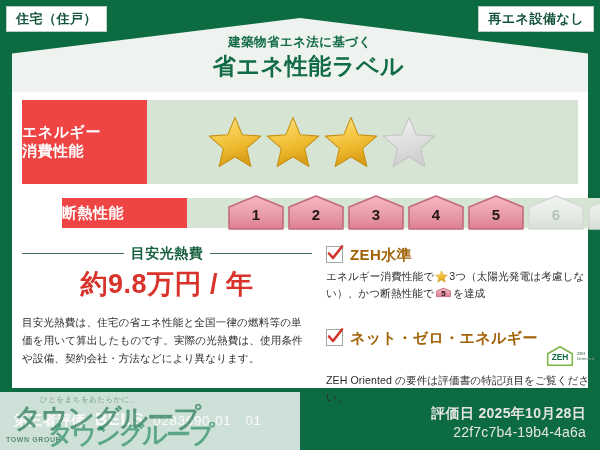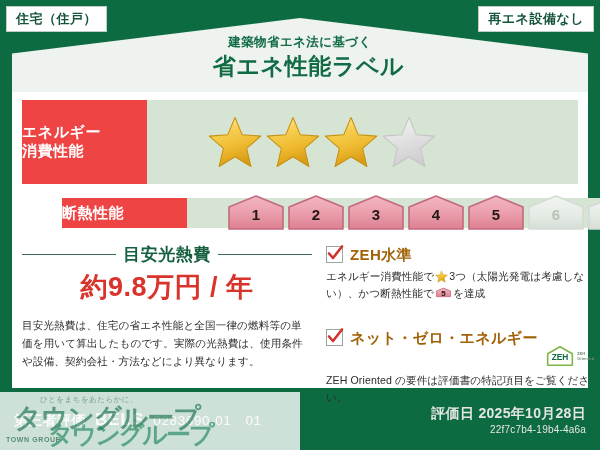--- a/index.html
+++ b/index.html
@@ -191,21 +191,21 @@
     align-items: center;
     gap: 7px;
     margin-top: 2px;
   }
   .cost-head .rule {
     flex: 1;
     height: 1px;
     background: #3b6b52;
   }
   .cost-head-text {
-    font-size: 17px;
+    font-size: 14px;
     font-weight: bold;
     color: #17603f;
     letter-spacing: 0.5px;
     line-height: 1;
     white-space: nowrap;
   }
   .cost-amount {
     margin-top: 11px;
     text-align: center;
     color: #d9342b;
@@ -315,21 +315,21 @@
   }
   .eval-date {
     font-size: 14px;
     font-weight: bold;
     letter-spacing: 0.3px;
     line-height: 1.1;
     white-space: nowrap;
   }
   .eval-hash {
     margin-top: 3px;
-    font-size: 10px;
+    font-size: 14px;
     letter-spacing: 0.2px;
     font-family: "Liberation Sans", "DejaVu Sans", sans-serif;
     white-space: nowrap;
   }
 
   
   .watermark {
     position: absolute;
     left: 0;
     top: 392px;

